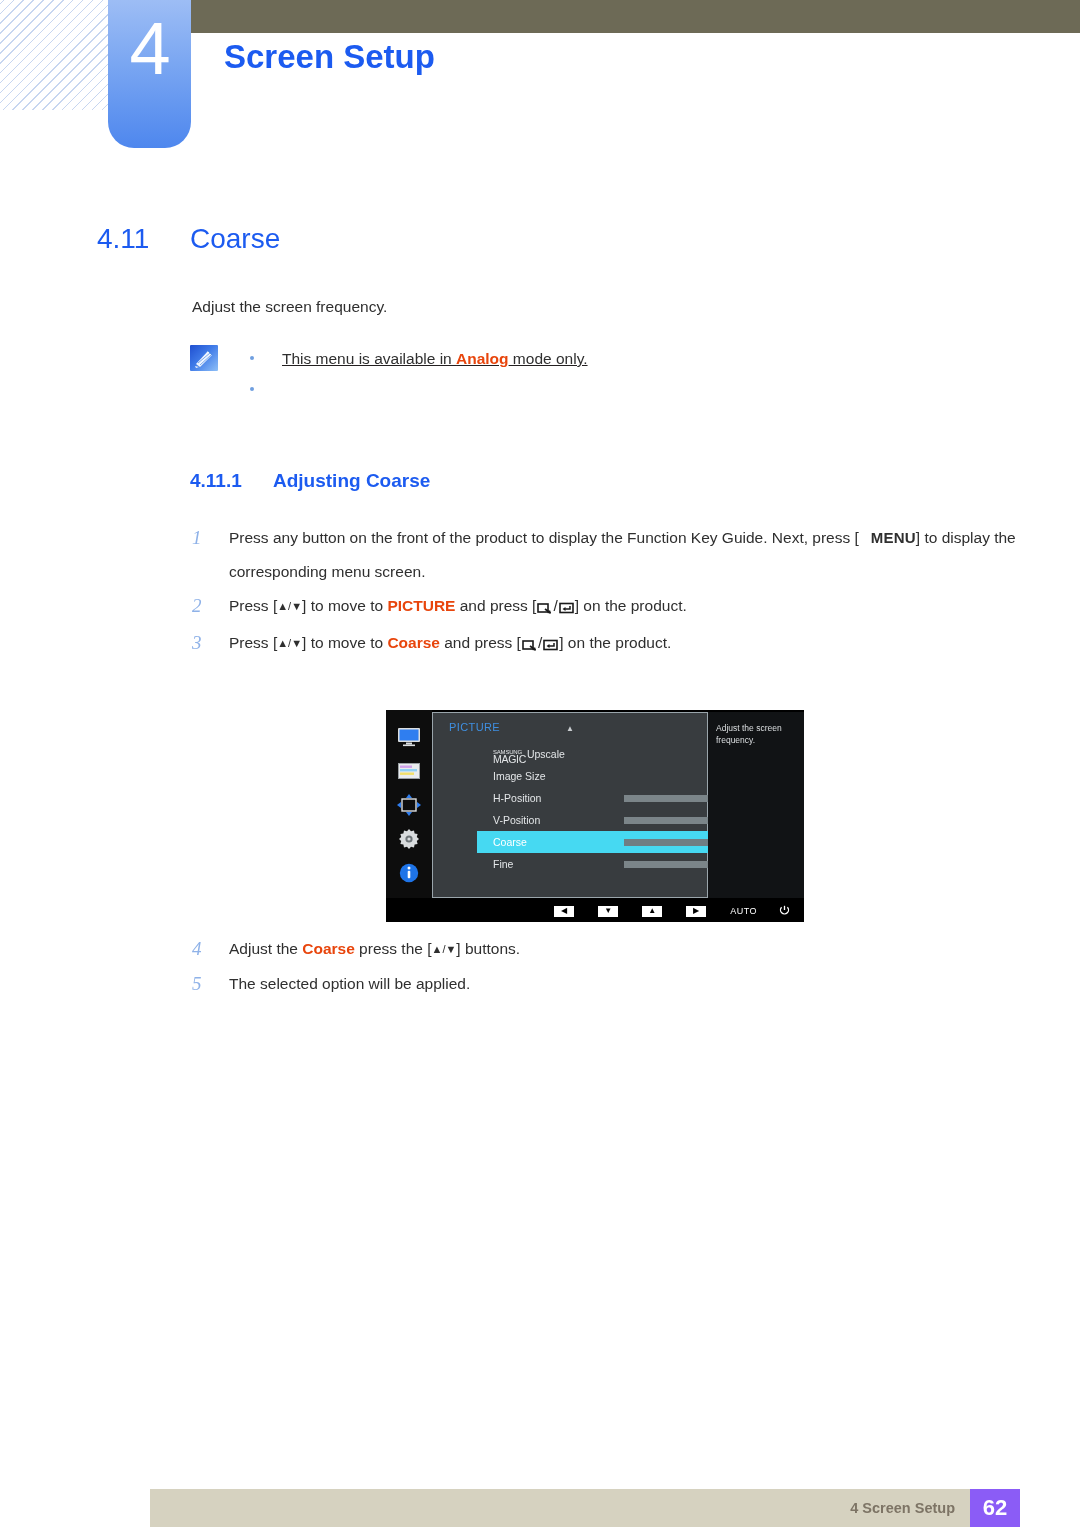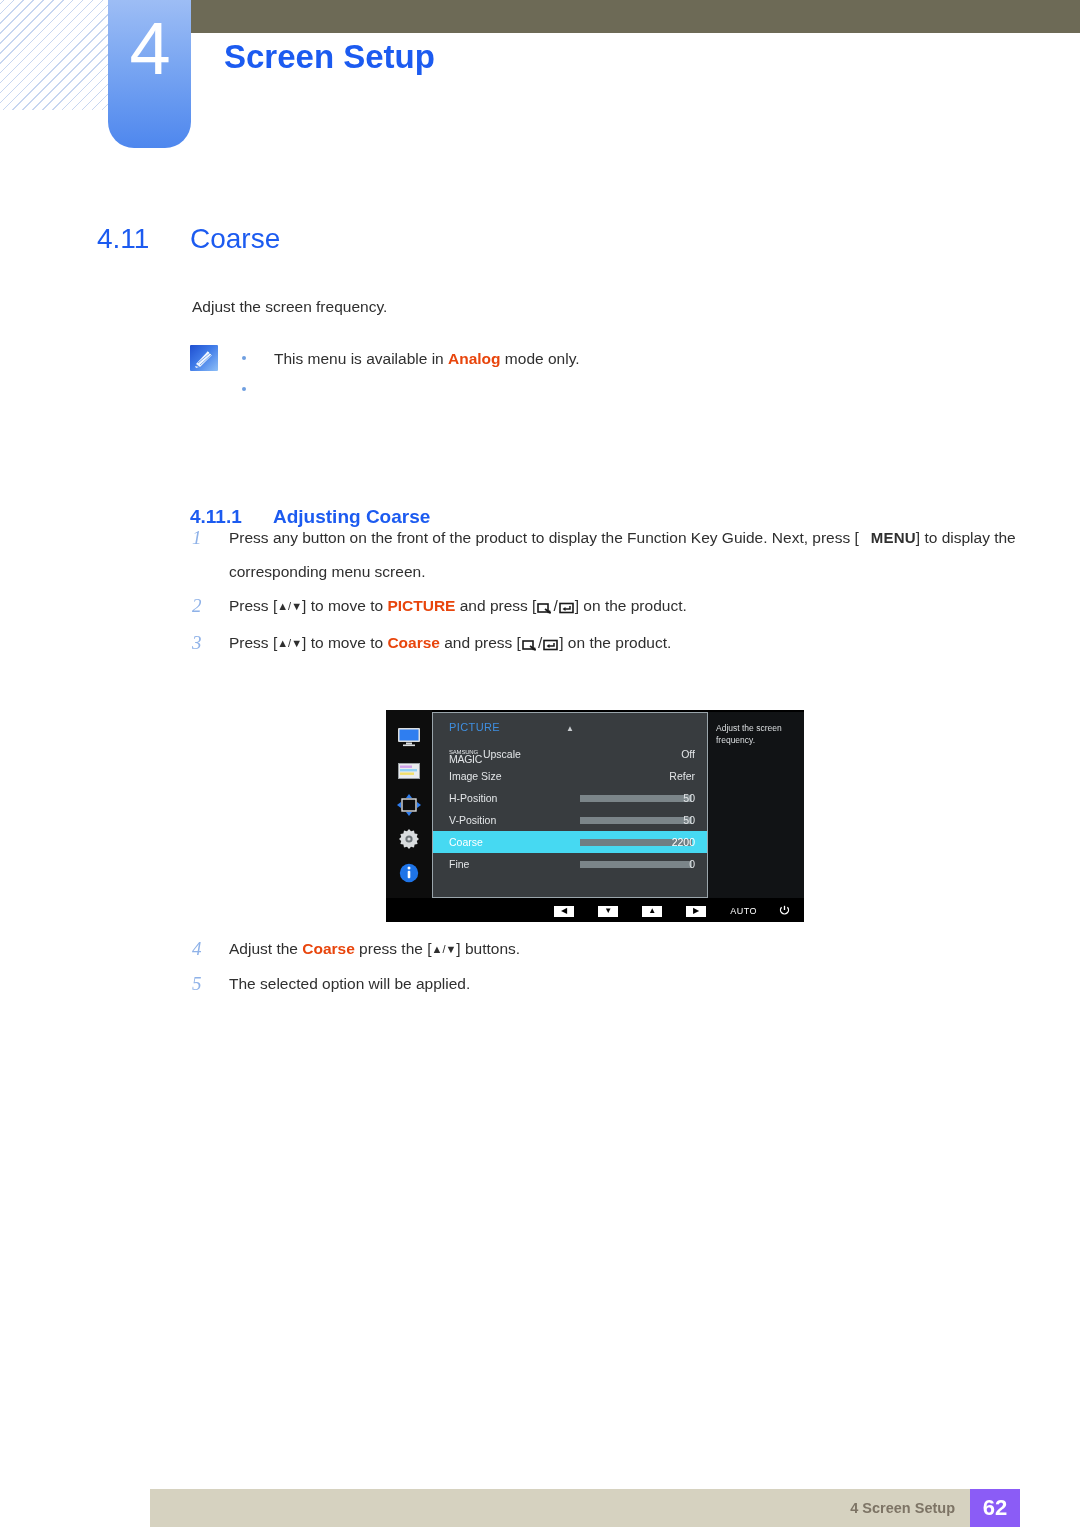--- a/index.html
+++ b/index.html
@@ -71,21 +71,20 @@
     color: #1c5bf0;
   }
   .sec-head .num { display:inline-block; width: 93px; }
 
   .sub-head {
     position: absolute;
     left: 190px; top: 470px;
     font-size: 19px;
     font-weight: bold;
     color: #1c5bf0;
-    margin-top: 36px;
   }
   .sub-head .num { display:inline-block; width: 83px; }
 
   
   .intro {
     position: absolute;
     left: 192px; top: 298px;
     font-size: 15.5px;
     color: #2f2f2f;
   }
@@ -96,22 +95,23 @@
     left: 190px; top: 345px;
     width: 28px; height: 26px;
     background: linear-gradient(135deg, #1f4fd0 0%, #3f7ae8 45%, #8fc0f7 100%);
     border-radius: 1px;
     overflow: hidden;
   }
   .note-icon svg { display:block; }
 
   .note-list {
     position: absolute;
-    left: 239px; top: 343px;
+    left: 247px; top: 343px;
     width: 760px;
+    text-decoration: underline;
   }
   .note-li {
     position: relative;
     font-size: 15.5px;
     color: #2f2f2f;
     line-height: 31px;
     padding-left: 35px;
   }
   .note-li .dot {
     position: absolute;
@@ -211,20 +211,21 @@
     left: 50%; top: 12px;
     transform: translateX(-50%);
     color: #c9cdd0;
     font-size: 8px;
     line-height: 8px;
   }
   .osd-rows {
     position: absolute;
     left: 0; top: 30px;
     width: 100%;
+    padding-left: 44px;
   }
   .osd-row {
     position: relative;
     height: 22px;
     display: flex;
     align-items: center;
     color: #e3e6e8;
     font-size: 10.5px;
     padding-left: 16px;
     box-sizing: border-box;

